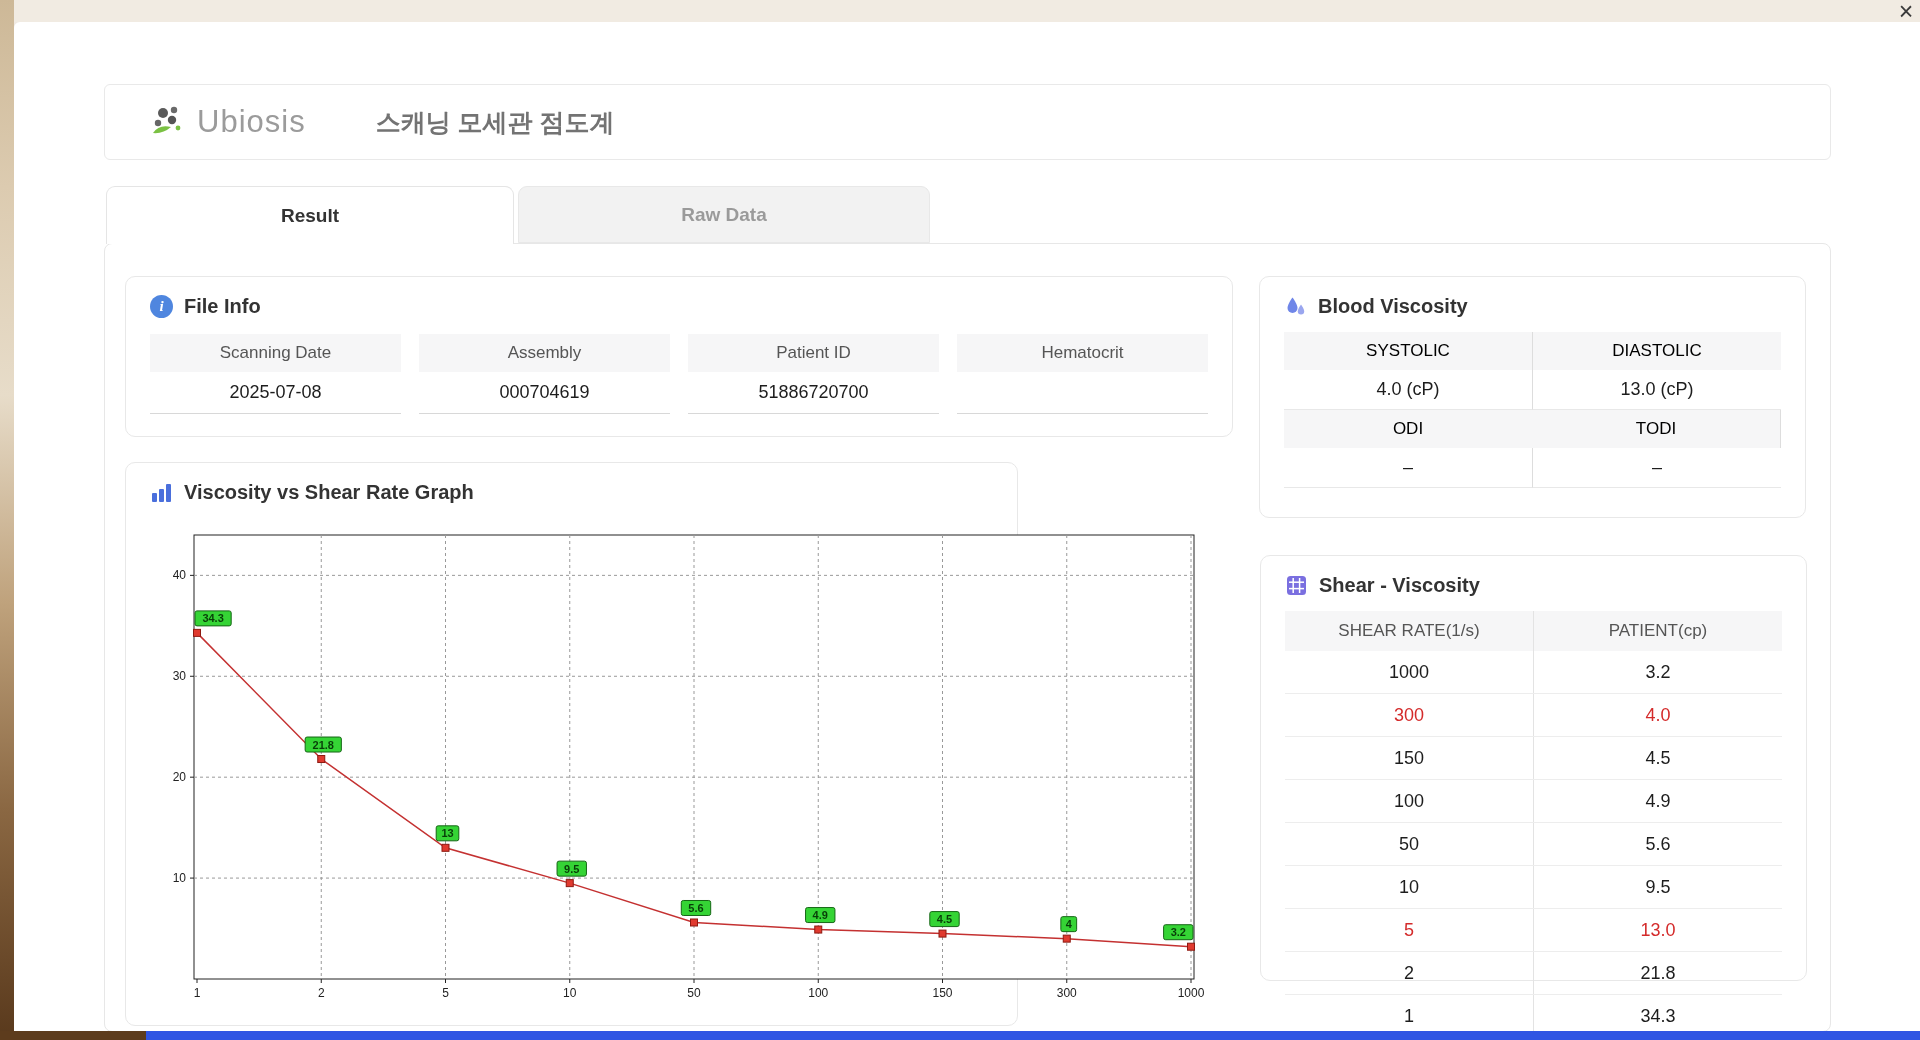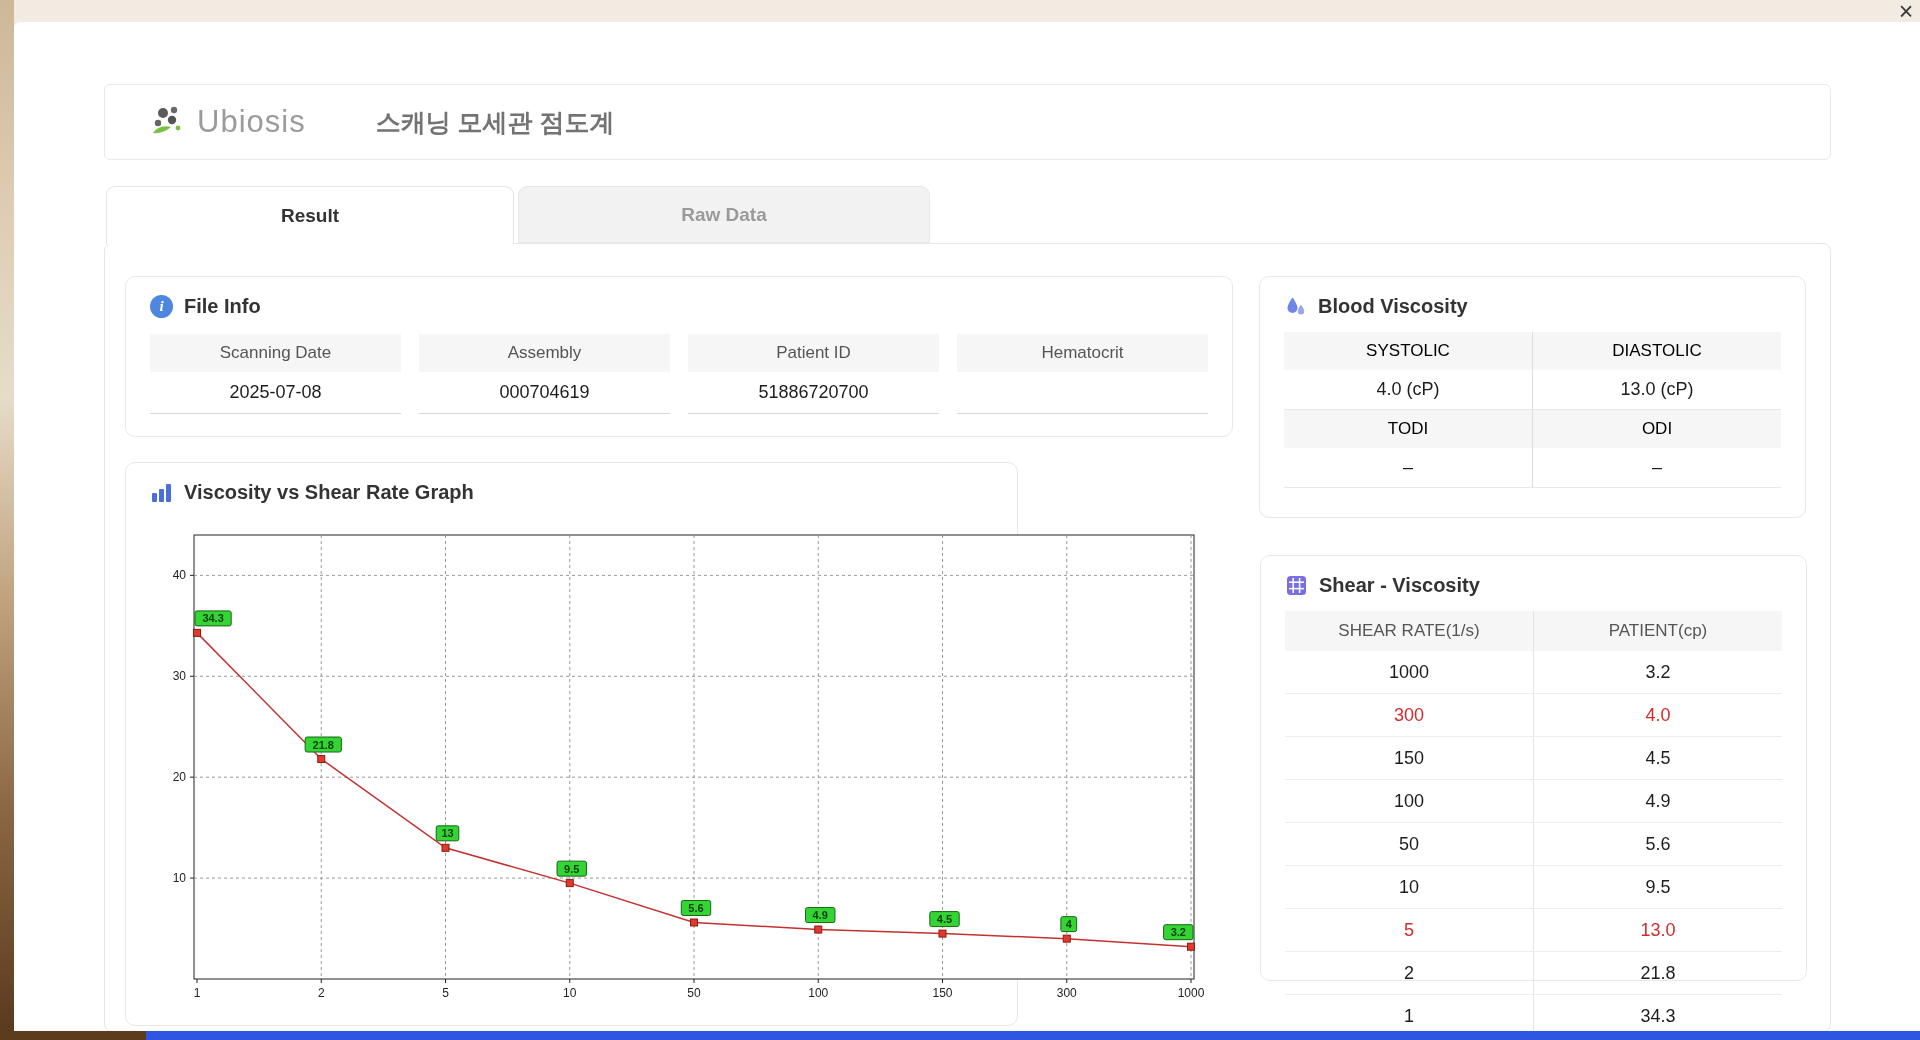--- a/index.html
+++ b/index.html
@@ -221,22 +221,22 @@
   <div class="bv-table" id="bv-table">
       <div class="bv-row">
         <div class="bv-cell h first">SYSTOLIC</div>
         <div class="bv-cell h">DIASTOLIC</div>
       </div>
       <div class="bv-row">
         <div class="bv-cell v first">4.0 (cP)</div>
         <div class="bv-cell v">13.0 (cP)</div>
       </div>
       <div class="bv-row">
+        <div class="bv-cell h">ODI</div>
         <div class="bv-cell h first">TODI</div>
-        <div class="bv-cell h">ODI</div>
       </div>
       <div class="bv-row">
         <div class="bv-cell v first">–</div>
         <div class="bv-cell v">–</div>
       </div>
     </div>
 </div>
 
 <div class="card sv-card">
   <div class="card-title">

